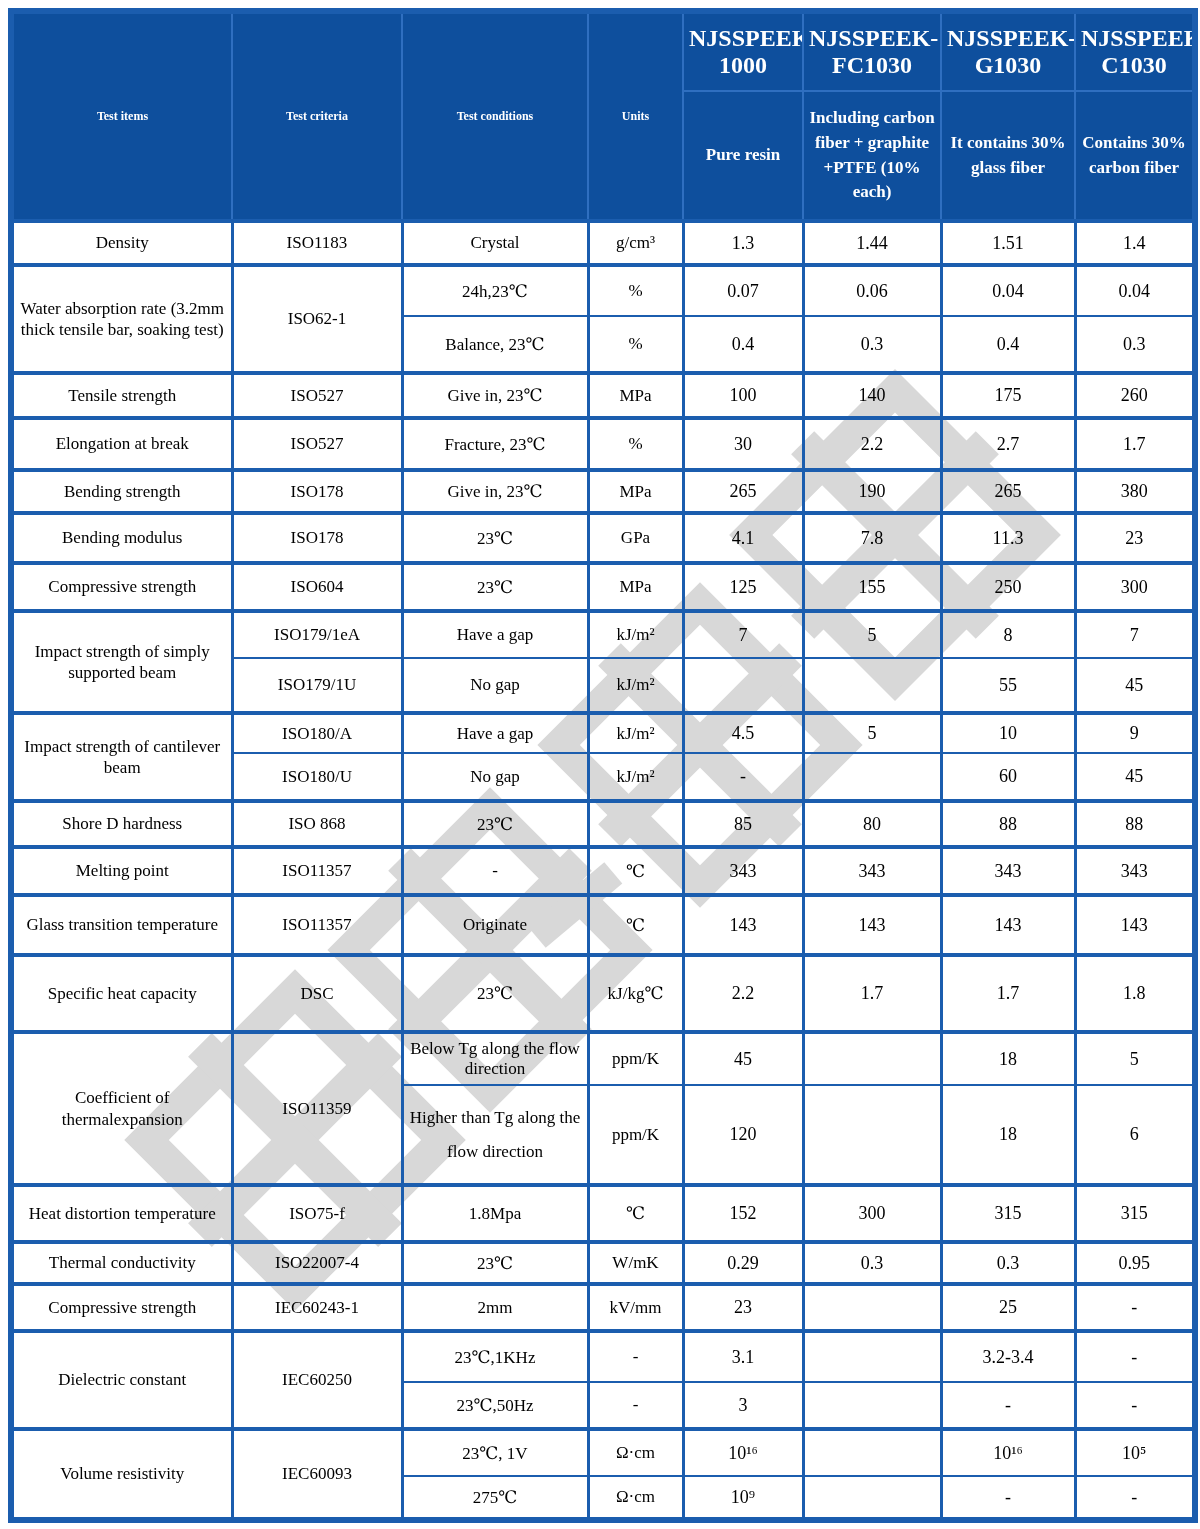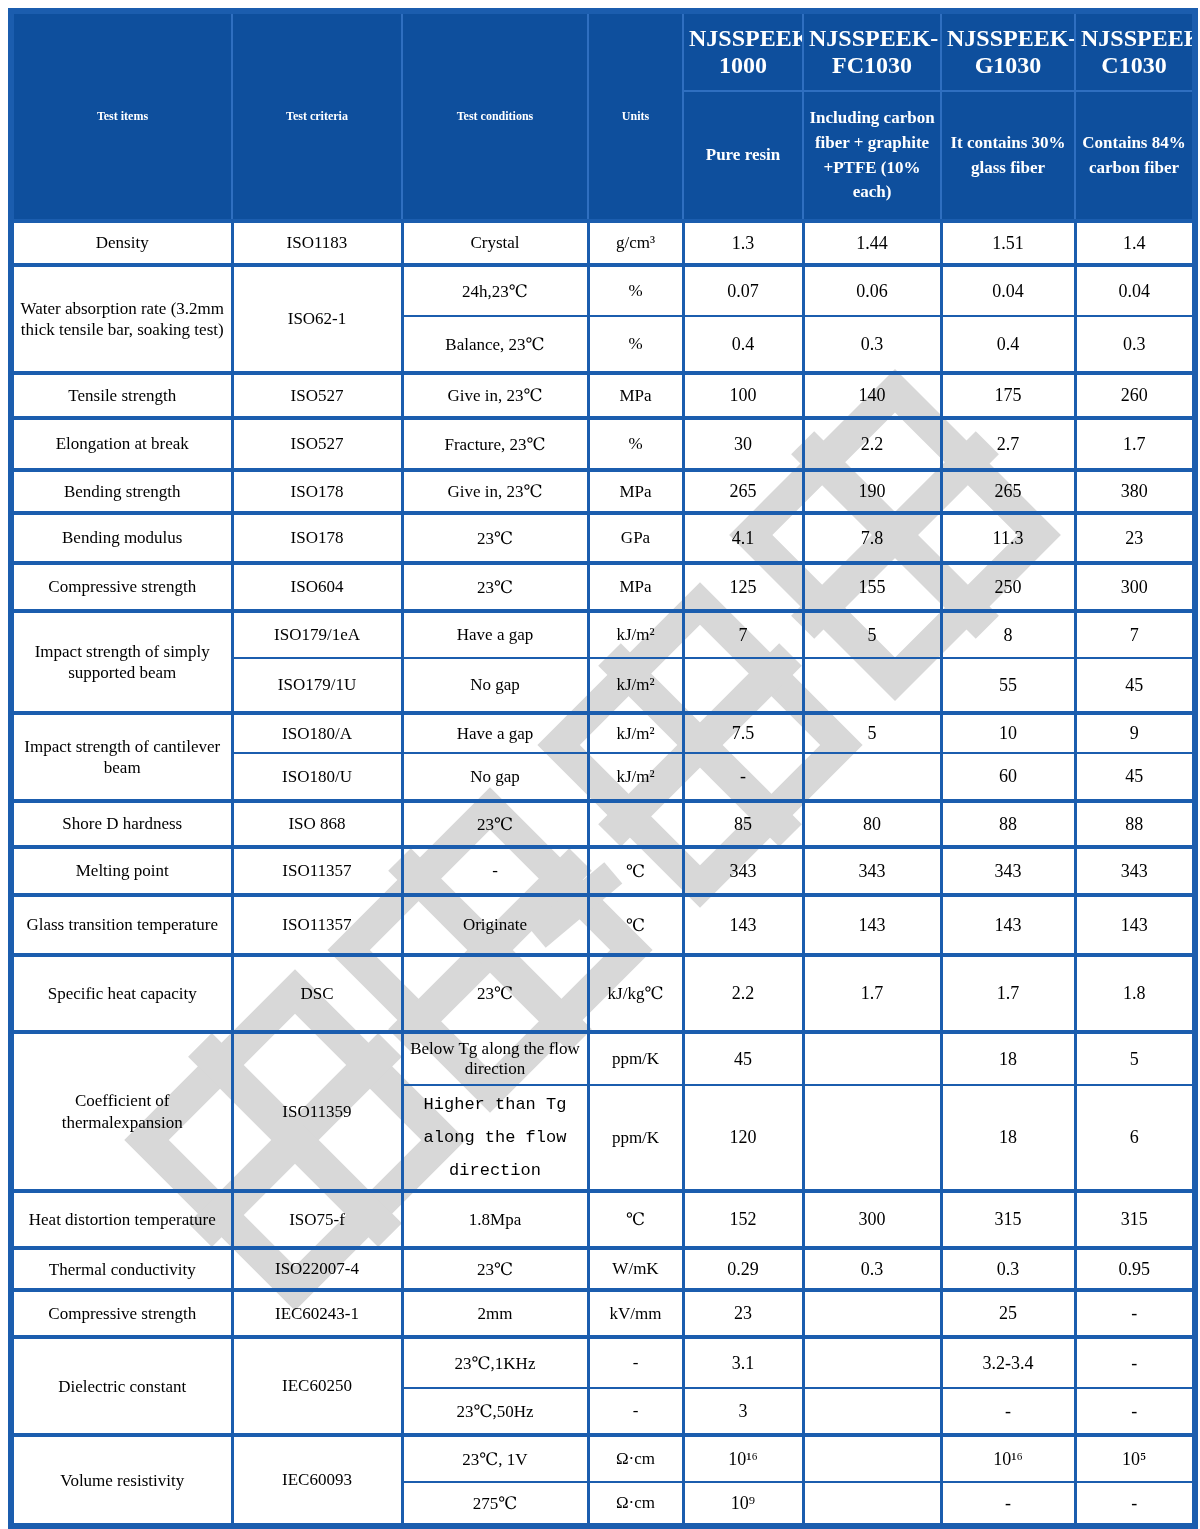--- a/index.html
+++ b/index.html
@@ -12,21 +12,21 @@
   td,th{overflow:hidden;}
   td{border:3px solid #1b5dae;border-top-width:2px;border-bottom-width:2px;
      text-align:center;vertical-align:middle;font-size:17px;padding:2px 4px;background:transparent;}
   tr.g td{border-top-width:4px;}
   thead th{background:#0E4F9D;color:#ffffff;font-weight:bold;text-align:center;vertical-align:middle;
      border:2px solid #2f6fc0;padding:2px 5px;}
   th.th-left{font-size:12px;border-bottom:4px solid #1b5dae;}
   th.th-name{font-size:24px;border-bottom:2px solid #2f6fc0;}
   th.th-desc{font-size:17px;border-bottom:4px solid #1b5dae;line-height:1.45;}
   td.item{line-height:1.25;}
-  td.cond.tall{line-height:1.95;font-family:Liberation Mono, monospace;}
+  td.cond.tall{line-height:1.95;}
   td.val{font-size:18px;}
 </style>
 </head>
 <body>
 
 <svg class="watermark-layer" viewBox="0 0 1200 1529" xmlns="http://www.w3.org/2000/svg">
   <defs>
     <g id="wm-char">
       <rect x="-100" y="-100" width="200" height="200" fill="none" stroke="#d8d8d8" stroke-width="30"></rect>
       <rect x="-128" y="-16" width="256" height="32" fill="#d8d8d8"></rect>
@@ -60,21 +60,21 @@
       <th class="th-left" rowspan="2">Units</th>
       <th class="th-name">NJSSPEEK-1000</th>
       <th class="th-name">NJSSPEEK-FC1030</th>
       <th class="th-name">NJSSPEEK-G1030</th>
       <th class="th-name">NJSSPEEK-C1030</th>
     </tr>
     <tr style="height:130px">
       <th class="th-desc">Pure resin</th>
       <th class="th-desc">Including carbon fiber + graphite +PTFE (10% each)</th>
       <th class="th-desc">It contains 30% glass fiber</th>
-      <th class="th-desc">Contains 84% carbon fiber</th>
+      <th class="th-desc">Contains 30% carbon fiber</th>
     </tr>
   </thead>
   <tbody>
 
     <tr class="g" style="height:44px">
       <td class="item">Density</td>
       <td class="crit">ISO1183</td>
       <td class="cond">Crystal</td>
       <td class="unit">g/cm³</td>
       <td class="val">1.3</td>
@@ -175,21 +175,21 @@
       <td class="val"></td>
       <td class="val">55</td>
       <td class="val">45</td>
     </tr>
 
     <tr class="g" style="height:40px">
       <td class="item" rowspan="2">Impact strength of cantilever beam</td>
       <td class="crit">ISO180/A</td>
       <td class="cond">Have a gap</td>
       <td class="unit">kJ/m²</td>
-      <td class="val">7.5</td>
+      <td class="val">4.5</td>
       <td class="val">5</td>
       <td class="val">10</td>
       <td class="val">9</td>
     </tr>
     <tr style="height:48px">
       <td class="crit">ISO180/U</td>
       <td class="cond">No gap</td>
       <td class="unit">kJ/m²</td>
       <td class="val">-</td>
       <td class="val"></td>

